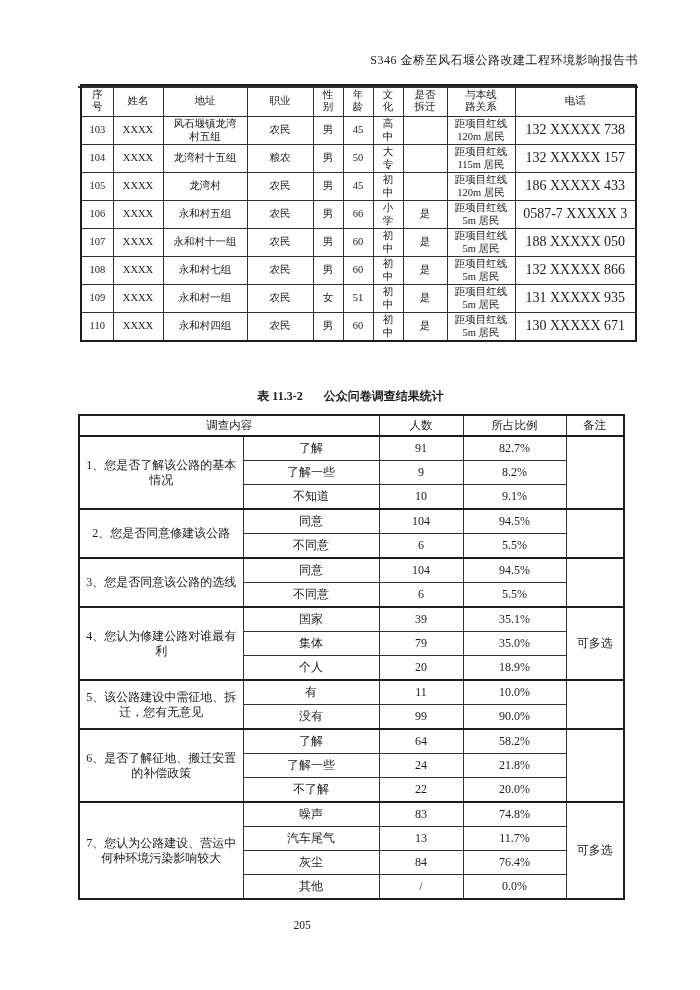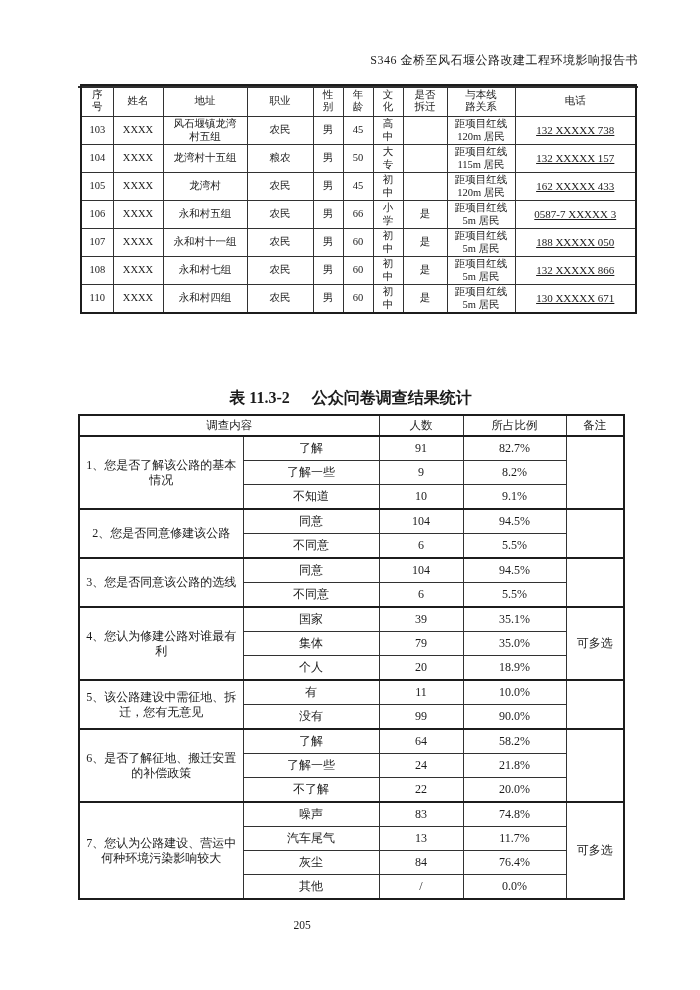--- a/index.html
+++ b/index.html
@@ -17,29 +17,29 @@
   table { border-collapse:collapse; table-layout:fixed; }
   th, td {
     border:1px solid #323232; text-align:center; vertical-align:middle;
     padding:0 2px; white-space:pre-line; overflow:hidden;
   }
   th { font-weight:normal; }
 
   .t1 { position:absolute; left:80px; top:84px; width:555px; border:2px solid #1c1c1c; font-size:10.5px; line-height:1.18; }
   .t1 th { height:30px; }
   .t1 td { height:27px; }
-  .t1 td.c9 { font-size:11px;text-decoration:underline; }
+  .t1 td.c9 { font-size:14px; }
 
   .intro {
     position:absolute; left:79px; top:354px; width:557px; margin:0;
     font-size:13.5px; text-indent:31px; letter-spacing:0.3px;
   }
   .caption {
     position:absolute; left:78px; top:388px; width:545px;
-    text-align:center; font-weight:bold; font-size:16px;
+    text-align:center; font-weight:bold; font-size:12px;
   }
   .caption .cap-title { margin-left:18px; }
 
   .t2 { position:absolute; left:78px; top:414px; width:545px; border:2px solid #1c1c1c; font-size:12px; line-height:1.2; }
   .t2 th { height:19px; font-size:11.5px; border-bottom:2px solid #1c1c1c;margin-top:24px; }
   .t2 td { height:23px; }
   .t2 td.gb { border-top:2px solid #1c1c1c; }
 
   .footer { position:absolute; left:0; top:919px; width:604px; text-align:center; font-size:11.5px; }
 </style>
@@ -120,21 +120,21 @@
           <td class="c1">XXXX</td>
           <td class="c2">龙湾村</td>
           <td class="c3">农民</td>
           <td class="c4">男</td>
           <td class="c5">45</td>
           <td class="c6">初
 中</td>
           <td class="c7"></td>
           <td class="c8">距项目红线
 120m 居民</td>
-          <td class="c9">162 XXXXX 433</td>
+          <td class="c9">186 XXXXX 433</td>
         </tr>
         <tr>
           <td class="c0">106</td>
           <td class="c1">XXXX</td>
           <td class="c2">永和村五组</td>
           <td class="c3">农民</td>
           <td class="c4">男</td>
           <td class="c5">66</td>
           <td class="c6">小
 学</td>
@@ -163,20 +163,34 @@
           <td class="c2">永和村七组</td>
           <td class="c3">农民</td>
           <td class="c4">男</td>
           <td class="c5">60</td>
           <td class="c6">初
 中</td>
           <td class="c7">是</td>
           <td class="c8">距项目红线
 5m 居民</td>
           <td class="c9">132 XXXXX 866</td>
+        </tr>
+        <tr>
+          <td class="c0">109</td>
+          <td class="c1">XXXX</td>
+          <td class="c2">永和村一组</td>
+          <td class="c3">农民</td>
+          <td class="c4">女</td>
+          <td class="c5">51</td>
+          <td class="c6">初
+中</td>
+          <td class="c7">是</td>
+          <td class="c8">距项目红线
+5m 居民</td>
+          <td class="c9">131 XXXXX 935</td>
         </tr>
         <tr>
           <td class="c0">110</td>
           <td class="c1">XXXX</td>
           <td class="c2">永和村四组</td>
           <td class="c3">农民</td>
           <td class="c4">男</td>
           <td class="c5">60</td>
           <td class="c6">初
 中</td>

